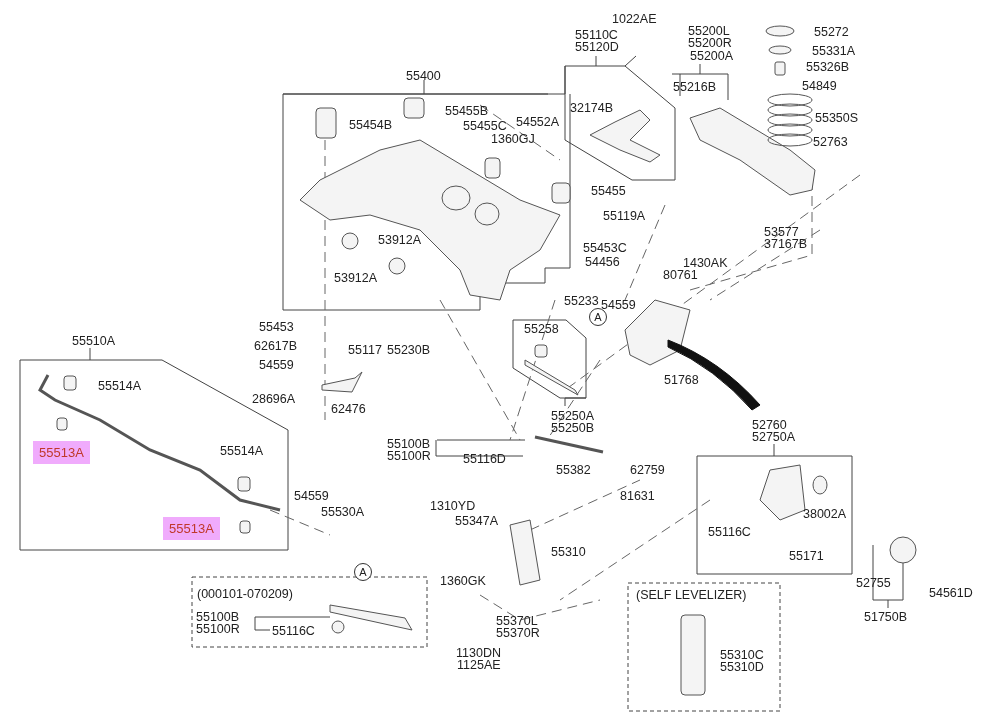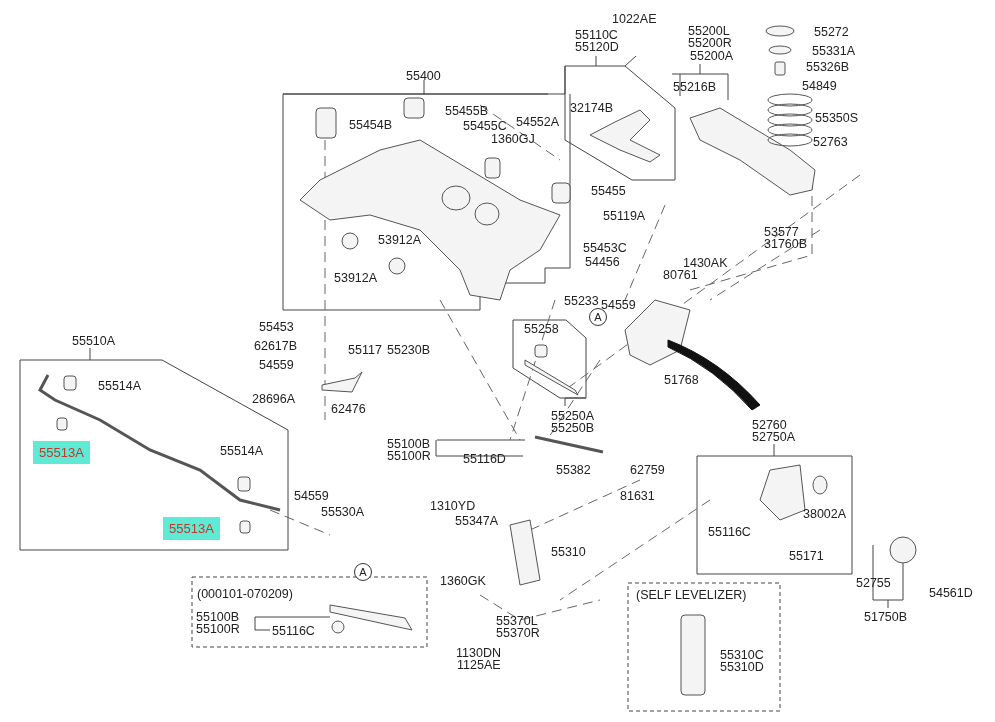--- a/index.html
+++ b/index.html
@@ -1,19 +1,19 @@
 <!DOCTYPE html>
 <html><head>
 <meta charset="utf-8">
 <style>
   html,body{margin:0;padding:0;background:#fff;}
   body{width:995px;height:722px;position:relative;overflow:hidden;font-family:"Liberation Sans",sans-serif;color:#222;}
   svg#diagram{position:absolute;left:0;top:0;}
   .lbl{position:absolute;font-size:12.5px;line-height:14px;white-space:nowrap;color:#222;}
-  .lbl.hl{background:#5eead4;color:#c0392b;padding:5px 6px 4px 6px;font-size:13px;}
+  .lbl.hl{background:#f0abfc;color:#c0392b;padding:5px 6px 4px 6px;font-size:13px;}
   .callout{position:absolute;width:16px;height:16px;border:1px solid #333;border-radius:50%;font-size:11px;line-height:16px;text-align:center;background:#fff;}
 </style>
 </head>
 <body>
 
 <svg id="diagram" width="995" height="722" viewBox="0 0 995 722">
   <g fill="none" stroke="#444" stroke-width="1">
 
     <path d="M283 94 H565 V66 M283 94 V310 H480 V283 H545 V268 H570 V94"></path>
     <path d="M283 94 H548"></path>
@@ -137,21 +137,21 @@
 <div class="lbl" style="left:463px;top:119px">55455C</div>
 <div class="lbl" style="left:516px;top:115px">54552A</div>
 <div class="lbl" style="left:491px;top:132px">1360GJ</div>
 <div class="lbl" style="left:591px;top:184px">55455</div>
 <div class="lbl" style="left:603px;top:209px">55119A</div>
 <div class="lbl" style="left:378px;top:233px">53912A</div>
 <div class="lbl" style="left:334px;top:271px">53912A</div>
 <div class="lbl" style="left:583px;top:241px">55453C</div>
 <div class="lbl" style="left:585px;top:255px">54456</div>
 <div class="lbl" style="left:764px;top:225px">53577</div>
-<div class="lbl" style="left:764px;top:237px">31760B</div>
+<div class="lbl" style="left:764px;top:237px">37167B</div>
 
 <div class="lbl" style="left:683px;top:256px">1430AK</div>
 <div class="lbl" style="left:663px;top:268px">80761</div>
 <div class="lbl" style="left:564px;top:294px">55233</div>
 <div class="lbl" style="left:601px;top:298px">54559</div>
 <div class="callout" style="left:589px;top:308px">A</div>
 <div class="lbl" style="left:524px;top:322px">55258</div>
 <div class="lbl" style="left:664px;top:373px">51768</div>
 <div class="lbl" style="left:551px;top:409px">55250A</div>
 <div class="lbl" style="left:551px;top:421px">55250B</div>

